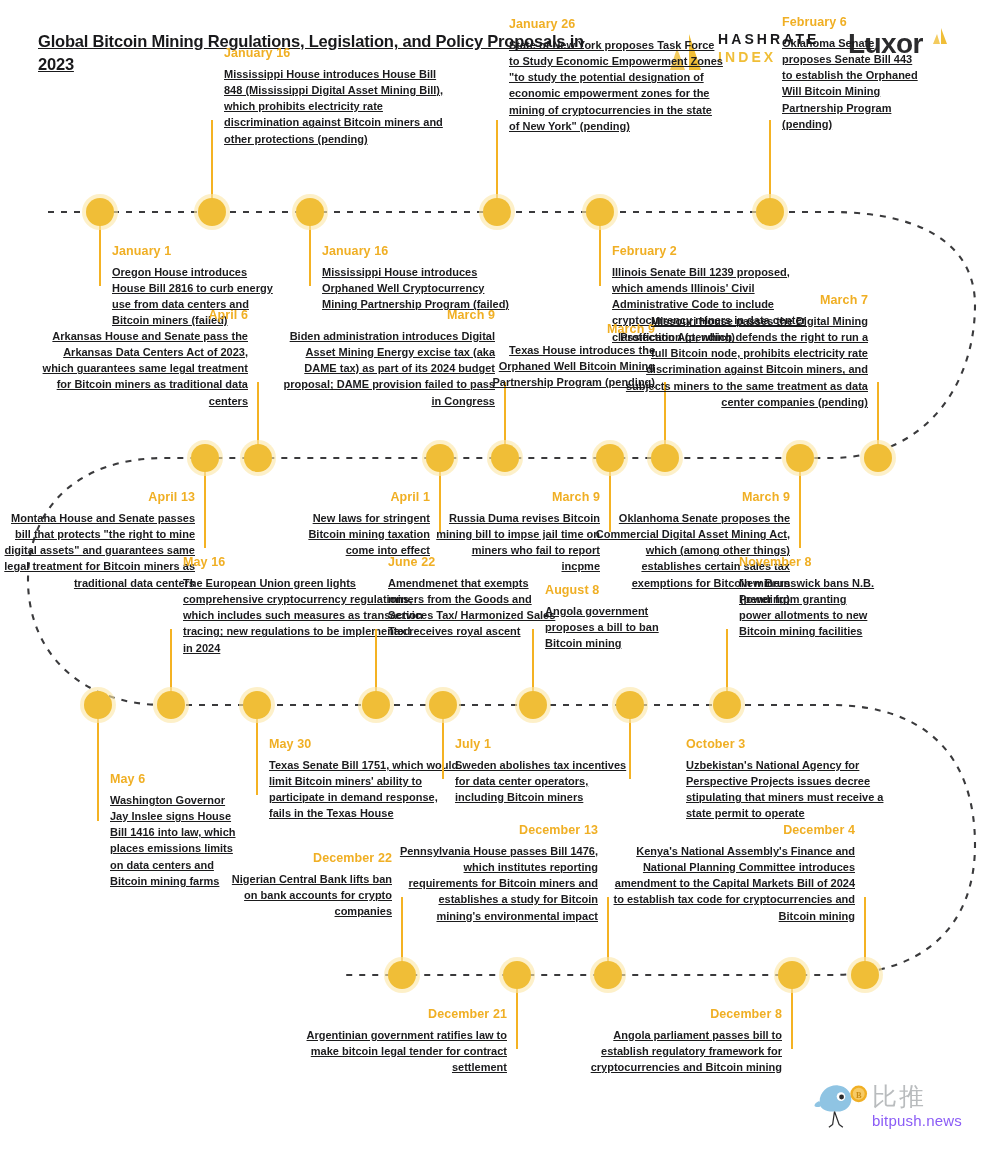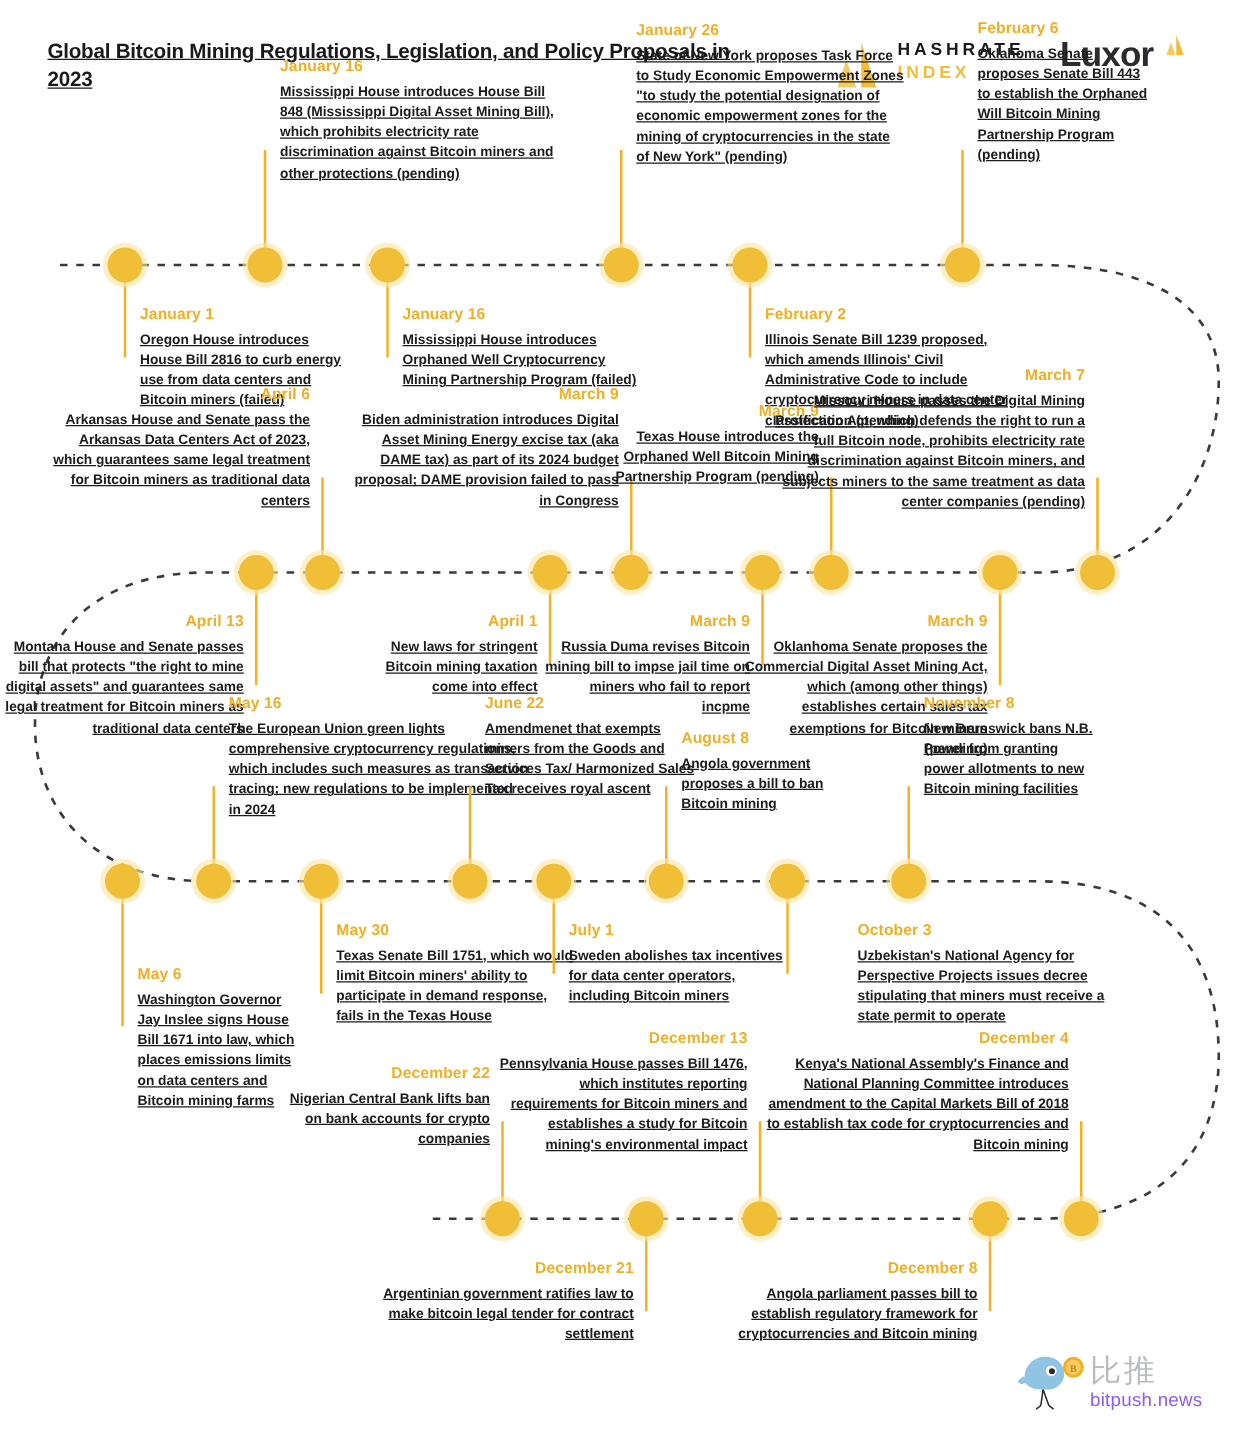--- a/index.html
+++ b/index.html
@@ -213,21 +213,21 @@
         <div class="date">March 7</div>
         <div class="body">Missouri House passes the Digital Mining Protection Act, which defends the right to run a full Bitcoin node, prohibits electricity rate discrimination against Bitcoin miners, and subjects miners to the same treatment as data center companies (pending)</div>
       </div>
       <div class="stem" style="left: 98px; height: 116px; top: 705px;"></div>
       <div class="node" style="left: 98px; top: 705px;">
         <span class="halo"></span>
         <span class="dot"></span>
       </div>
       <div class="card ta-l" style="width: 135px; left: 110px; top: 737px; margin-top: 35px;">
         <div class="date">May 6</div>
-        <div class="body">Washington Governor Jay Inslee signs House Bill 1671 into law, which places emissions limits on data centers and Bitcoin mining farms</div>
+        <div class="body">Washington Governor Jay Inslee signs House Bill 1416 into law, which places emissions limits on data centers and Bitcoin mining farms</div>
       </div>
       <div class="stem" style="left: 171px; height: 76px; top: 629px;"></div>
       <div class="node" style="left: 171px; top: 705px;">
         <span class="halo"></span>
         <span class="dot"></span>
       </div>
       <div class="card ta-l" style="width: 240px; left: 183px; top: 555px;">
         <div class="date">May 16</div>
         <div class="body">The European Union green lights comprehensive cryptocurrency regulations, which includes such measures as transaction tracing; new regulations to be implemented in 2024</div>
       </div>
@@ -321,21 +321,21 @@
         <div class="date">December 8</div>
         <div class="body">Angola parliament passes bill to establish regulatory framework for cryptocurrencies and Bitcoin mining</div>
       </div>
       <div class="stem" style="left: 865px; height: 78px; top: 897px;"></div>
       <div class="node" style="left: 865px; top: 975px;">
         <span class="halo"></span>
         <span class="dot"></span>
       </div>
       <div class="card ta-r" style="width: 245px; left: 610px; top: 823px;">
         <div class="date">December 4</div>
-        <div class="body">Kenya's National Assembly's Finance and National Planning Committee introduces amendment to the Capital Markets Bill of 2018 to establish tax code for cryptocurrencies and Bitcoin mining</div>
+        <div class="body">Kenya's National Assembly's Finance and National Planning Committee introduces amendment to the Capital Markets Bill of 2024 to establish tax code for cryptocurrencies and Bitcoin mining</div>
       </div>
     </div>
 
   <div class="wm">
     <svg viewBox="0 0 62 58" style="position:absolute;left:0;top:0;width:58px;height:54px;">
       <path d="M8 26 C8 14 18 7 28 8 C36 9 41 14 42 21 C43 28 38 35 30 36 L22 36 C14 36 8 33 8 26 Z" fill="#8FC4E3"></path>
       <path d="M7 25 C3 27 1 30 4 31 C7 32 11 30 12 27 Z" fill="#8FC4E3"></path>
       <circle cx="31" cy="20" r="4.6" fill="#ffffff"></circle>
       <circle cx="31.6" cy="20.4" r="2.6" fill="#2b2b2d"></circle>
       <path d="M24 36 L22 50 M24 36 L29 50 M22 50 L18 53 M29 50 L33 53" stroke="#2b2b2d" stroke-width="1.3" fill="none"></path>

